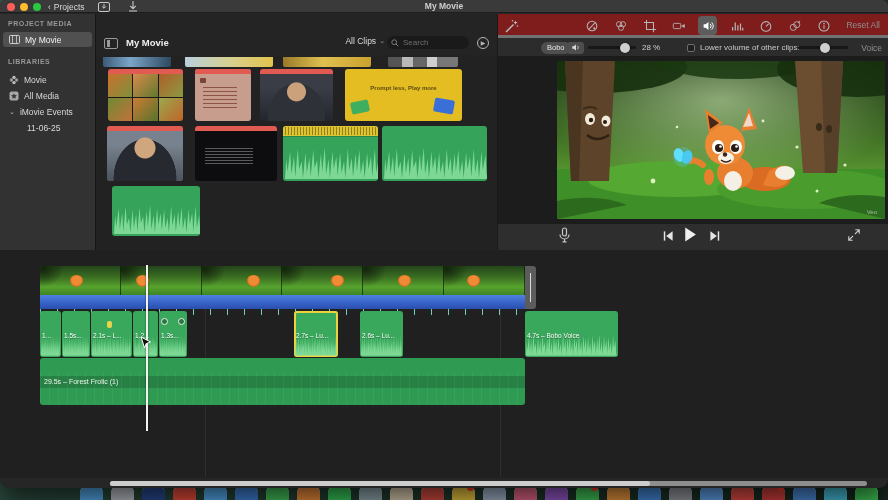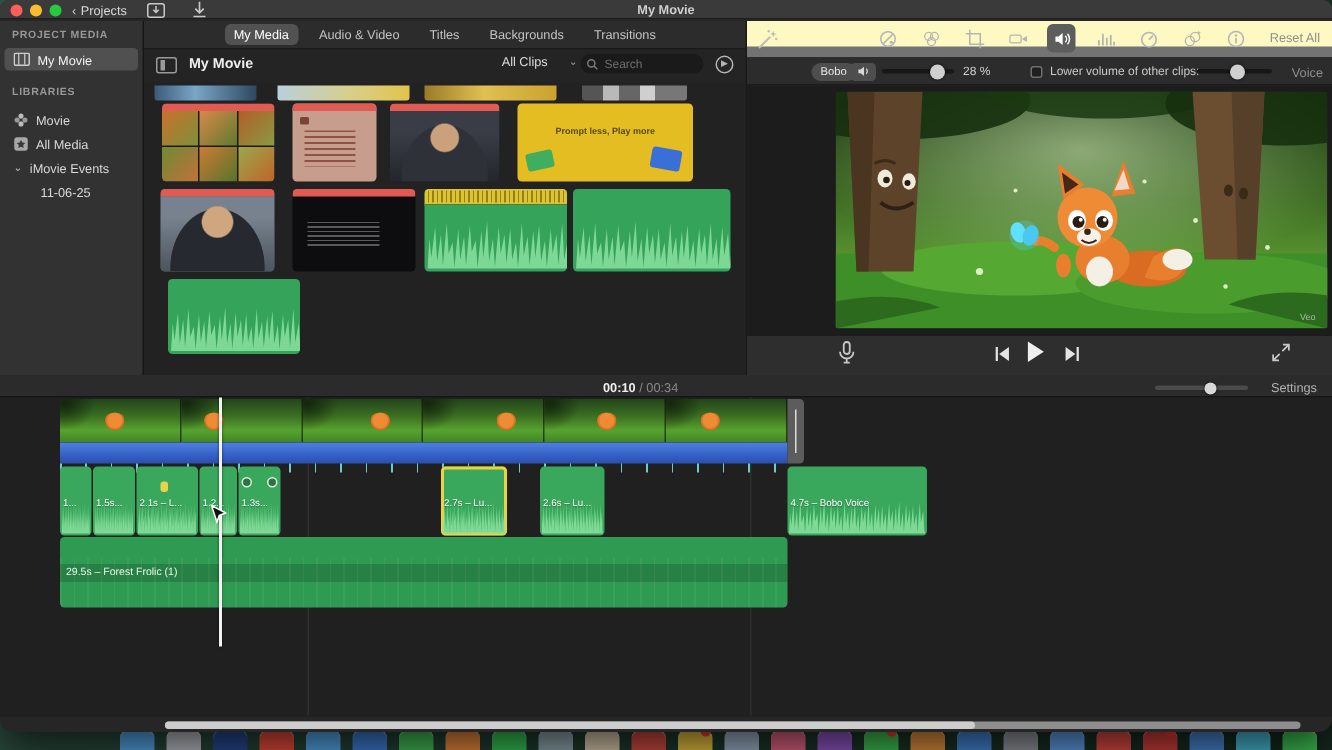--- a/index.html
+++ b/index.html
@@ -32,21 +32,21 @@
 
   
   .browser { position:absolute; left:96px; top:14px; width:401px; height:236px; background:#242424; }
   .tabsbar { position:absolute; left:0; top:0; width:100%; height:19px; background:#2c2c2c; border-bottom:1px solid #191919; display:flex; justify-content:center; align-items:center; gap:8px; }
   .tab { font-size:8.5px; color:#c3c3c3; background:none; border:none; padding:2px 6px; border-radius:4px; }
   .tab[data-active="true"] { background:#525252; color:#ffffff; }
   .browser-header { position:absolute; left:0; top:19px; width:100%; height:21px; }
   .toggle-browser { position:absolute; left:8px; top:5px; width:14px; height:11px; background:none; border:1px solid #9a9a9a; border-radius:2px; }
   .toggle-browser::before { content:""; position:absolute; left:2px; top:1px; bottom:1px; width:3px; background:#9a9a9a; }
   .browser-title { position:absolute; left:30px; top:4px; font-size:9.5px; font-weight:bold; color:#efefef; }
-  .filter-btn { position:absolute; right:112px; top:3px; background:none; border:none; color:#dcdcdc; font-size:8.5px; display:flex; gap:14px; align-items:center; }
+  .filter-btn { position:absolute; right:112px; top:3px; background:none; border:none; color:#dcdcdc; font-size:8.5px; display:flex; gap:3px; align-items:center; }
   .search-box { position:absolute; right:28px; top:3px; width:82px; height:13px; background:#1a1a1a; border-radius:7px; }
   .search-box input { position:absolute; left:16px; top:0; width:62px; height:13px; background:transparent; border:none; color:#ddd; font-size:8px; outline:none; }
   .search-box input::placeholder { color:#6f6f6f; }
   .search-box svg { position:absolute; left:4px; top:2.5px; }
   .autoplay-btn { position:absolute; right:8px; top:4px; width:12px; height:12px; border:1px solid #b5b5b5; background:none; border-radius:50%; color:#b5b5b5; font-size:6px; line-height:10px; text-align:center; }
 
   .thumbs { position:absolute; left:0; top:41px; width:100%; height:195px; background:#222222; }
   .sliver { position:absolute; top:2px; height:10px; border-radius:0 0 2px 2px; }
   .sliver.s1 { left:7px;  width:68px; background:linear-gradient(90deg,#3c5a78,#7aa6c8 40%,#2e4860); }
   .sliver.s2 { left:89px; width:88px; background:linear-gradient(90deg,#b9cfdd,#d8cf8a 55%,#e2c44c); }
@@ -97,21 +97,21 @@
     border-bottom:1px solid #2b8448; }
   .yellow-band::after{content:"";position:absolute;inset:1px 2px;background:repeating-linear-gradient(90deg,rgba(90,70,10,.55) 0 1px,transparent 1px 3px);}
 
   .thumb.audio-green { background:#35a45a; }
   .thumb.ag1 { left:286px; width:105px; }
   .thumb.ag2 { left:16px; width:88px; }
   .wf-thumb { position:absolute; left:2px; right:2px; bottom:2px; height:70%; }
 
   
   .rpanel { position:absolute; left:497px; top:14px; width:391px; height:236px; background:#2e2e2e; border-left:1px solid #191919; }
-  .adjbar { position:absolute; left:0; top:0; width:100%; height:24px; background:#fef9c3; border-bottom:7px solid #737373; }
+  .adjbar { position:absolute; left:0; top:0; width:100%; height:24px; background:#7f1d1d; border-bottom:3px solid #737373; }
   .wand-btn { position:absolute; left:6px; top:4px; width:18px; height:16px; background:none; border:none; }
   .adj-icons { position:absolute; left:84px; top:2px; display:flex; gap:10px; }
   .adj-btn { width:19px; height:19px; background:none; border:none; border-radius:4px; display:flex; align-items:center; justify-content:center; }
   .adj-btn.selected { background:#5d5d5d; }
   .reset-all { position:absolute; right:8px; top:6px; font-size:8.5px; color:#8f8f8f; background:none; border:none; }
 
   .volrow { position:absolute; left:0; top:24px; width:100%; height:19px; background:#2c2c2c; border-bottom:1px solid #1b1b1b; }
   .auto-pill { position:absolute; left:43px; top:3.5px; height:12px; padding:0 6px; font-size:7.5px; color:#e8e8e8; background:#4e4e4e; border:none; border-radius:6px; }
   .spk-btn { position:absolute; left:69px; top:3.5px; width:17px; height:12px; background:#4e4e4e; border:none; border-radius:3px; display:flex; align-items:center; justify-content:center; }
   .slider { position:absolute; height:3px; background:#171717; border-radius:2px; }
@@ -272,28 +272,20 @@
       <button class="sb-row" style="top:90px">
         <span style="font-size:7px;color:#bbb">⌄</span>
         <span>iMovie Events</span>
       </button>
       <button class="sb-row" style="top:106px;padding-left:24px">
         <span>11-06-25</span>
       </button>
     </div>
 
     <div class="browser">
-      <div class="tabsbar">
-
-      <button class="tab" data-active="true">My Media</button>
-          <button class="tab" data-active="false">Audio &amp; Video</button>
-          <button class="tab" data-active="false">Titles</button>
-          <button class="tab" data-active="false">Backgrounds</button>
-          <button class="tab" data-active="false">Transitions</button>
-        </div>
       <div class="browser-header">
         <button class="toggle-browser"></button>
         <div class="browser-title">My Movie</div>
         <button class="filter-btn">
           <span>All Clips</span>
           <span style="font-size:7px;color:#9a9a9a">⌄</span>
         </button>
         <div class="search-box">
           <svg width="8" height="8" viewBox="0 0 8 8">
               <circle cx="3.2" cy="3.2" r="2.4" fill="none" stroke="#7a7a7a"></circle>
@@ -557,31 +549,20 @@
         </button>
         <button class="t-btn fs-btn">
           <svg width="14" height="14" viewBox="0 0 16 16">
               <path d="M9.5 2H14v4.5M14 2L9 7M6.5 14H2V9.5M2 14l5-5" fill="none" stroke="#c8c8c8" stroke-width="1.3"></path>
             </svg>
         </button>
       </div>
     </div>
 
     <div class="tl">
-      <div class="tl-bar">
-        <div class="timecode">
-          <span class="cur">00:10</span>
-          <span>/</span>
-          <span>00:34</span>
-        </div>
-        <div class="slider zoom-slider">
-            <div class="knob"></div>
-          </div>
-        <button class="settings-btn">Settings</button>
-      </div>
 
       <div class="skimline" style="left:205px"></div>
       <div class="skimline" style="left:500px"></div>
 
       <div class="filmstrip">
         <div class="frame"></div>
         <div class="frame"></div>
         <div class="frame"></div>
         <div class="frame"></div>
         <div class="frame"></div>

